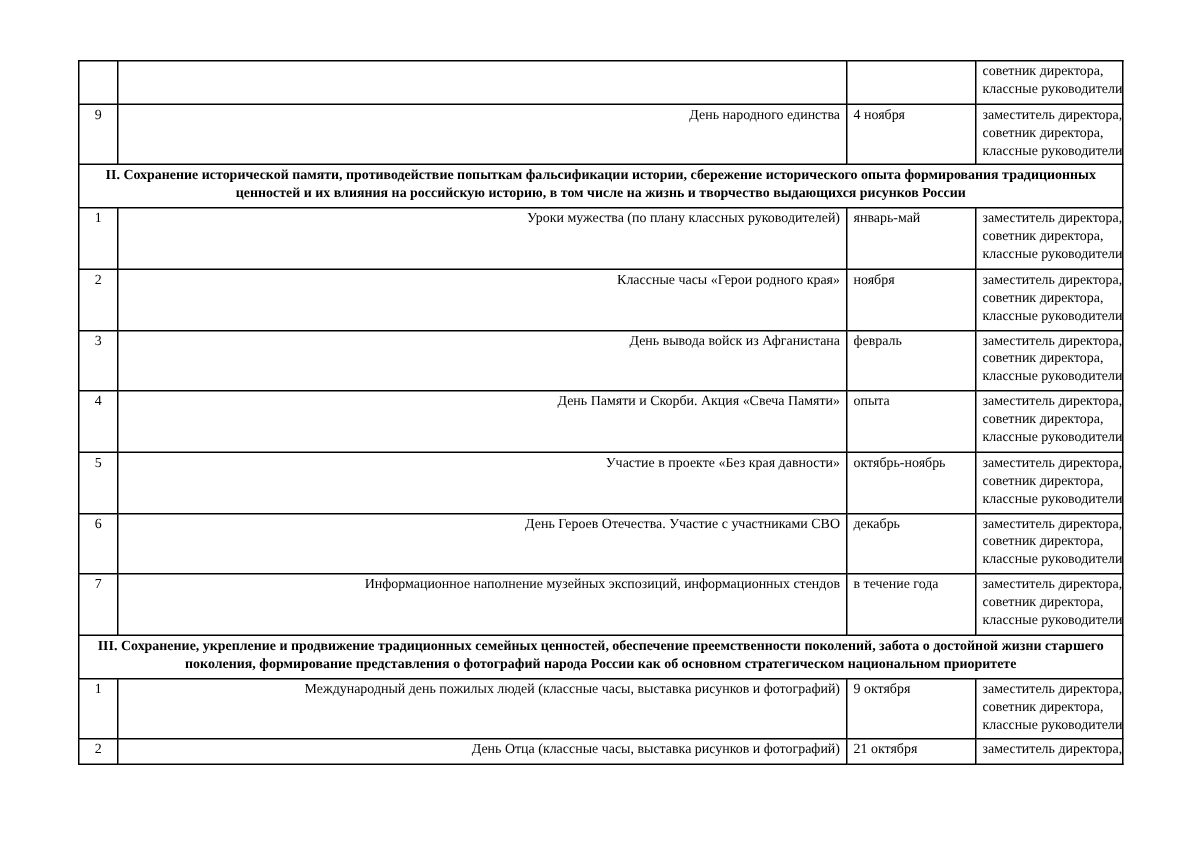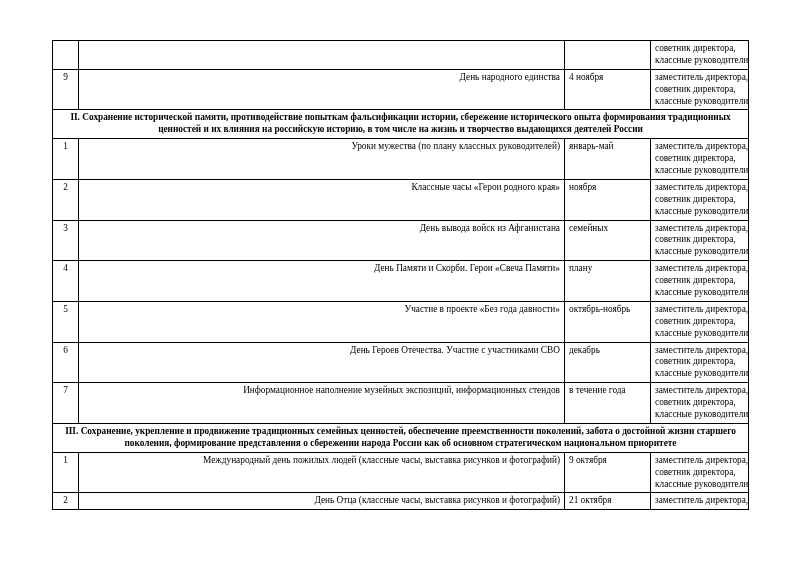--- a/index.html
+++ b/index.html
@@ -79,21 +79,21 @@
         <td class="event">День народного единства</td>
         <td class="date">4 ноября</td>
         <td class="resp">
           <span class="resp-line">заместитель директора,</span>
           <span class="resp-line">советник директора,</span>
           <span class="resp-line">классные руководители</span>
         </td>
       </tr>
 
       <tr>
-        <td class="section" colspan="4">II. Сохранение исторической памяти, противодействие попыткам фальсификации истории, сбережение исторического опыта формирования традиционных ценностей и их влияния на российскую историю, в том числе на жизнь и творчество выдающихся деятелей России</td>
+        <td class="section" colspan="4">II. Сохранение исторической памяти, противодействие попыткам фальсификации истории, сбережение исторического опыта формирования традиционных ценностей и их влияния на российскую историю, в том числе на жизнь и творчество выдающихся рисунков России</td>
       </tr>
 
       <tr>
         <td class="num">1</td>
         <td class="event">Уроки мужества (по плану классных руководителей)</td>
         <td class="date">январь-май</td>
         <td class="resp">
           <span class="resp-line">заместитель директора,</span>
           <span class="resp-line">советник директора,</span>
           <span class="resp-line">классные руководители</span>
@@ -107,42 +107,42 @@
         <td class="resp">
           <span class="resp-line">заместитель директора,</span>
           <span class="resp-line">советник директора,</span>
           <span class="resp-line">классные руководители</span>
         </td>
       </tr>
 
       <tr>
         <td class="num">3</td>
         <td class="event">День вывода войск из Афганистана</td>
-        <td class="date">семейных</td>
+        <td class="date">февраль</td>
         <td class="resp">
           <span class="resp-line">заместитель директора,</span>
           <span class="resp-line">советник директора,</span>
           <span class="resp-line">классные руководители</span>
         </td>
       </tr>
 
       <tr>
         <td class="num">4</td>
-        <td class="event">День Памяти и Скорби. Герои «Свеча Памяти»</td>
-        <td class="date">плану</td>
+        <td class="event">День Памяти и Скорби. Акция «Свеча Памяти»</td>
+        <td class="date">опыта</td>
         <td class="resp">
           <span class="resp-line">заместитель директора,</span>
           <span class="resp-line">советник директора,</span>
           <span class="resp-line">классные руководители</span>
         </td>
       </tr>
 
       <tr>
         <td class="num">5</td>
-        <td class="event">Участие в проекте «Без года давности»</td>
+        <td class="event">Участие в проекте «Без края давности»</td>
         <td class="date">октябрь-ноябрь</td>
         <td class="resp">
           <span class="resp-line">заместитель директора,</span>
           <span class="resp-line">советник директора,</span>
           <span class="resp-line">классные руководители</span>
         </td>
       </tr>
 
       <tr>
         <td class="num">6</td>
@@ -160,21 +160,21 @@
         <td class="event">Информационное наполнение музейных экспозиций, информационных стендов</td>
         <td class="date">в течение года</td>
         <td class="resp">
           <span class="resp-line">заместитель директора,</span>
           <span class="resp-line">советник директора,</span>
           <span class="resp-line">классные руководители</span>
         </td>
       </tr>
 
       <tr>
-        <td class="section" colspan="4">III. Сохранение, укрепление и продвижение традиционных семейных ценностей, обеспечение преемственности поколений, забота о достойной жизни старшего поколения, формирование представления о сбережении народа России как об основном стратегическом национальном приоритете</td>
+        <td class="section" colspan="4">III. Сохранение, укрепление и продвижение традиционных семейных ценностей, обеспечение преемственности поколений, забота о достойной жизни старшего поколения, формирование представления о фотографий народа России как об основном стратегическом национальном приоритете</td>
       </tr>
 
       <tr>
         <td class="num">1</td>
         <td class="event">Международный день пожилых людей (классные часы, выставка рисунков и фотографий)</td>
         <td class="date">9 октября</td>
         <td class="resp">
           <span class="resp-line">заместитель директора,</span>
           <span class="resp-line">советник директора,</span>
           <span class="resp-line">классные руководители</span>

